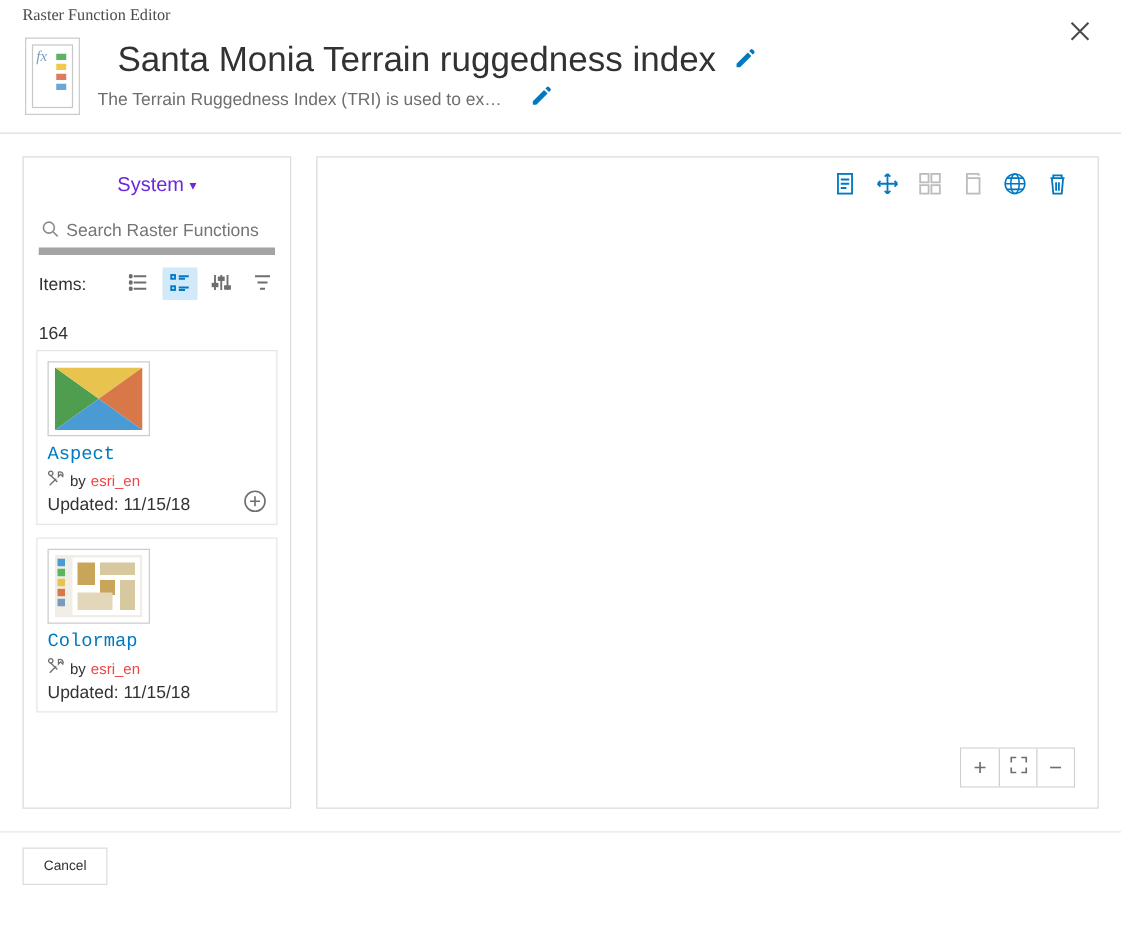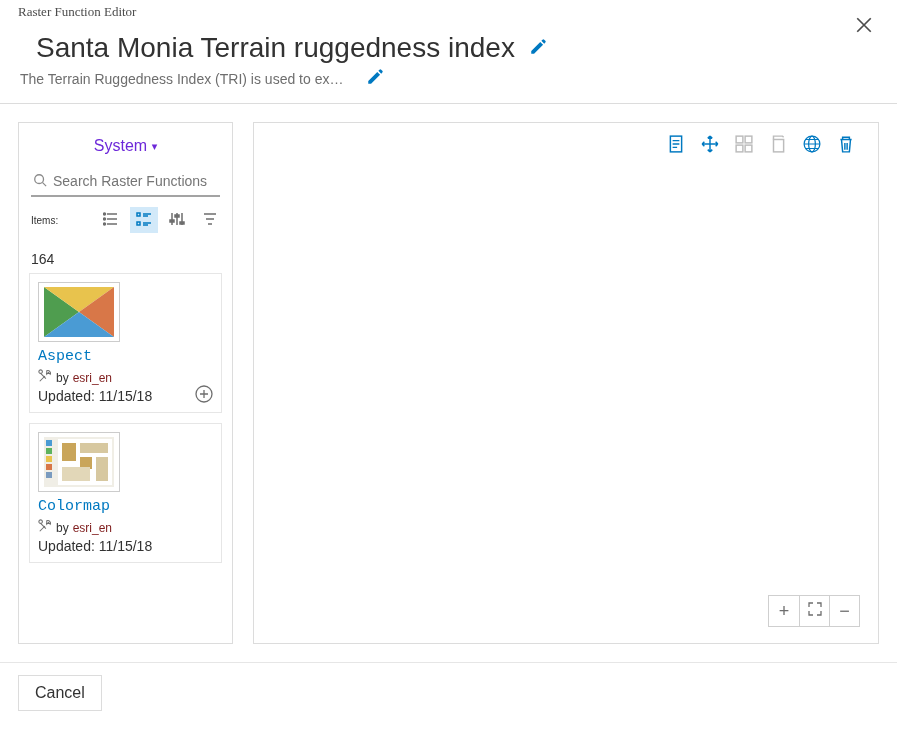--- a/index.html
+++ b/index.html
@@ -69,42 +69,42 @@
     }
     .system-dd{
       text-align:center;
       font-size:16px;
       color:#6d28d9;
       cursor:pointer;
       padding-bottom:12px;
     }
     .system-dd .caret{ font-size:11px; position:relative; top:-1px;}
     .search-wrap{
-      border-bottom:2px solid #a3a3a3;
+      border-bottom:6px solid #a3a3a3;
       margin:0 4px 10px 4px;
     }
     .search{
       width:100%;
       border:none;
       outline:none;
       padding:6px 4px 6px 22px;
       font-size:14px;
       color:#6e6e6e;
       background:transparent;
     }
     .search-wrap{position:relative;}
     .search-wrap .mag{
       position:absolute; left:2px; top:6px; color:#8a8a8a;
     }
     .items-row{
       display:flex;
       align-items:center;
       gap:5px;
       padding:0 0 6px 4px;
-      font-size:10px;
+      font-size:14px;
     }
     .items-row .label{ color:#323232;}
     .view-btn,.sort-btn,.filter-btn{
       width:28px;height:26px;
       display:flex;align-items:center;justify-content:center;
       cursor:pointer;color:#6e6e6e;
     }
     .view-btn.active{
       background:#d2e9f9; color:#0079c1;
     }
@@ -123,21 +123,21 @@
     }
     .thumb-frame{
       width:82px;height:60px;border:1px solid #ccc;
       display:flex;align-items:center;justify-content:center;
       padding:4px; margin-bottom:6px;
     }
     .fn-link{ color:#0079c1; font-size:15px; cursor:pointer;font-family:Liberation Mono, monospace;}
     .byline{ display:flex; align-items:center; gap:4px; margin-top:4px; font-size:12px;}
     .byline .tools{ color:#6e6e6e;}
     .byline .by{ color:#323232;}
-    .byline .author{ color:#7f1d1d; cursor:pointer;}
+    .byline .author{ color:#ef4444; cursor:pointer;}
     .updated{ color:#323232; font-size:14px; margin-top:2px;}
     .add-plus{
       position:absolute; right:8px; bottom:6px;
       color:#6e6e6e; cursor:pointer;
     }
     
     .canvas{
       flex:1;
       border:1px solid #dcdcdc;
       position:relative;
@@ -163,21 +163,21 @@
       display:flex;align-items:center;justify-content:center;
     }
     .zoom-ctrl button:first-child{ border-left:none;}
     
     .footer{
       display:flex;
       justify-content:space-between;
       padding:12px 18px 18px 18px;
     }
     .btn{
-      font-size:16px; padding:8px 16px; cursor:pointer;
+      font-size:11px; padding:8px 16px; cursor:pointer;
       background:#fff;border:1px solid #dcdcdc;color:#323232;
     }
     .btn.primary{
       background:#0079c1;border-color:#0079c1;color:#fff;
     }
     .footer .right{ display:flex; gap:8px;}
     .divider{ height:1px;background:#e6e6e6;}
   </style>
 </head>
 <body>
@@ -185,20 +185,30 @@
 <div class="window-title">Raster Function Editor</div>
 <div class="close-x">
   <span>
     <svg viewBox="0 0 16 16" stroke="currentColor" stroke-width="1.5" fill="none">
         <path d="M2 2 L14 14 M14 2 L2 14"></path>
       </svg>
   </span>
 </div>
 
 <div class="header">
+  <div class="header-icon">
+    <svg width="34" height="52" viewBox="0 0 34 52">
+      <rect x="1" y="1" width="32" height="50" fill="none" stroke="#c8c8c8"></rect>
+      <text x="4" y="14" font-style="italic" font-size="12" fill="#7a9bbf" font-family="Georgia">fx</text>
+      <rect x="20" y="8" width="8" height="5" fill="#5eb35e"></rect>
+      <rect x="20" y="16" width="8" height="5" fill="#f2c94c"></rect>
+      <rect x="20" y="24" width="8" height="5" fill="#e07a5f"></rect>
+      <rect x="20" y="32" width="8" height="5" fill="#6aa7d6"></rect>
+    </svg>
+  </div>
   <div class="header-texts">
     <div class="title-row">
       <h1 class="page-title">Santa Monia Terrain ruggedness index</h1>
       <span class="edit-pencil">
         <span>
           <svg viewBox="0 0 16 16" fill="currentColor">
               <path d="M2 11.5 L10 3.5 12.5 6 4.5 14 2 14 Z M11 2.5 l2.5 2.5 1-1a1 1 0 0 0 0-1.5l-1-1a1 1 0 0 0-1.5 0 Z"></path>
             </svg>
         </span>
       </span>

